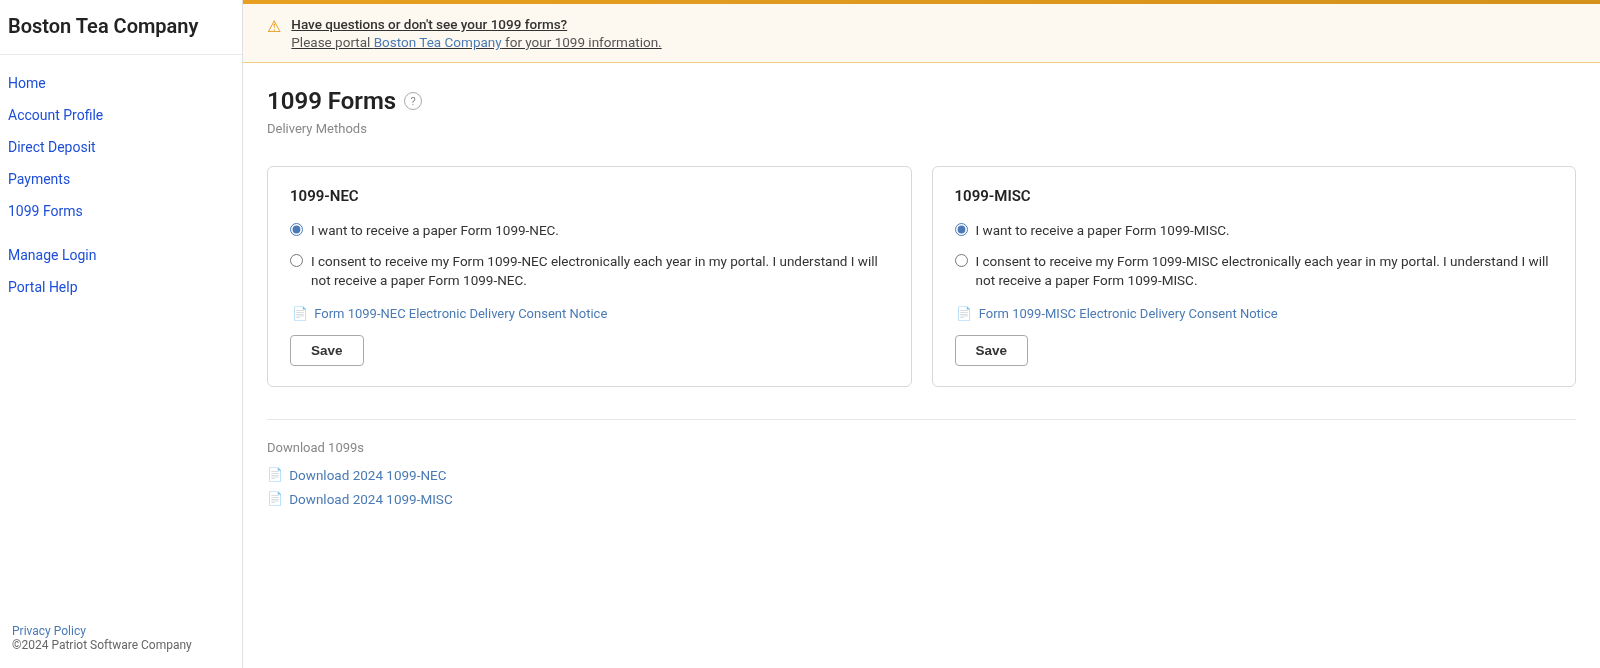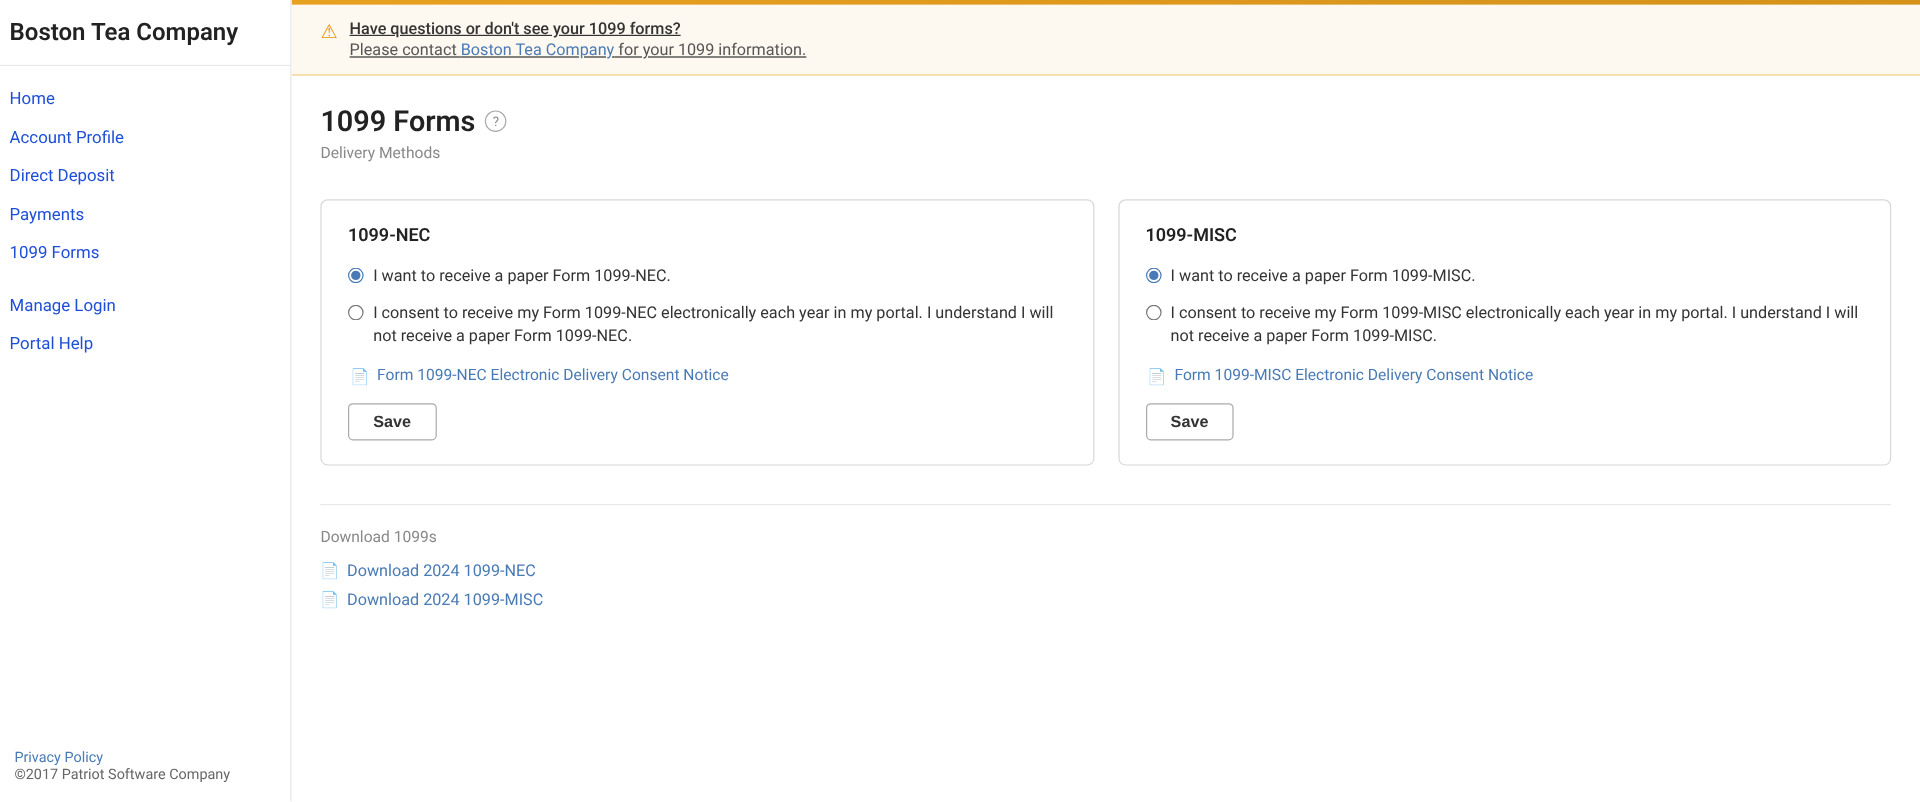--- a/index.html
+++ b/index.html
@@ -223,33 +223,33 @@
     <a>Account Profile</a>
     <a>Direct Deposit</a>
     <a>Payments</a>
     <a>1099 Forms</a>
     <div class="nav-divider"></div>
     <a>Manage Login</a>
     <a>Portal Help</a>
   </nav>
   <div class="footer">
     <div><a>Privacy Policy</a></div>
-    <div>©2017 Patriot Software Company</div>
+    <div>©2024 Patriot Software Company</div>
   </div>
 </div>
 
 <div id="main">
   <div class="top-bar"></div>
 
   <div class="alert-banner">
     <span class="alert-icon">⚠</span>
     <div class="alert-text">
       <div class="line1">Have questions or don't see your 1099 forms?</div>
       <div class="line2">
-        <span>Please contact </span><a>Boston Tea Company</a><span> for your 1099 information.</span>
+        <span>Please portal </span><a>Boston Tea Company</a><span> for your 1099 information.</span>
       </div>
     </div>
   </div>
 
   <div class="content">
 
     <div class="page-title-row">
       <h1 class="page-title">1099 Forms</h1>
       <span class="help-icon">?</span>
     </div>

